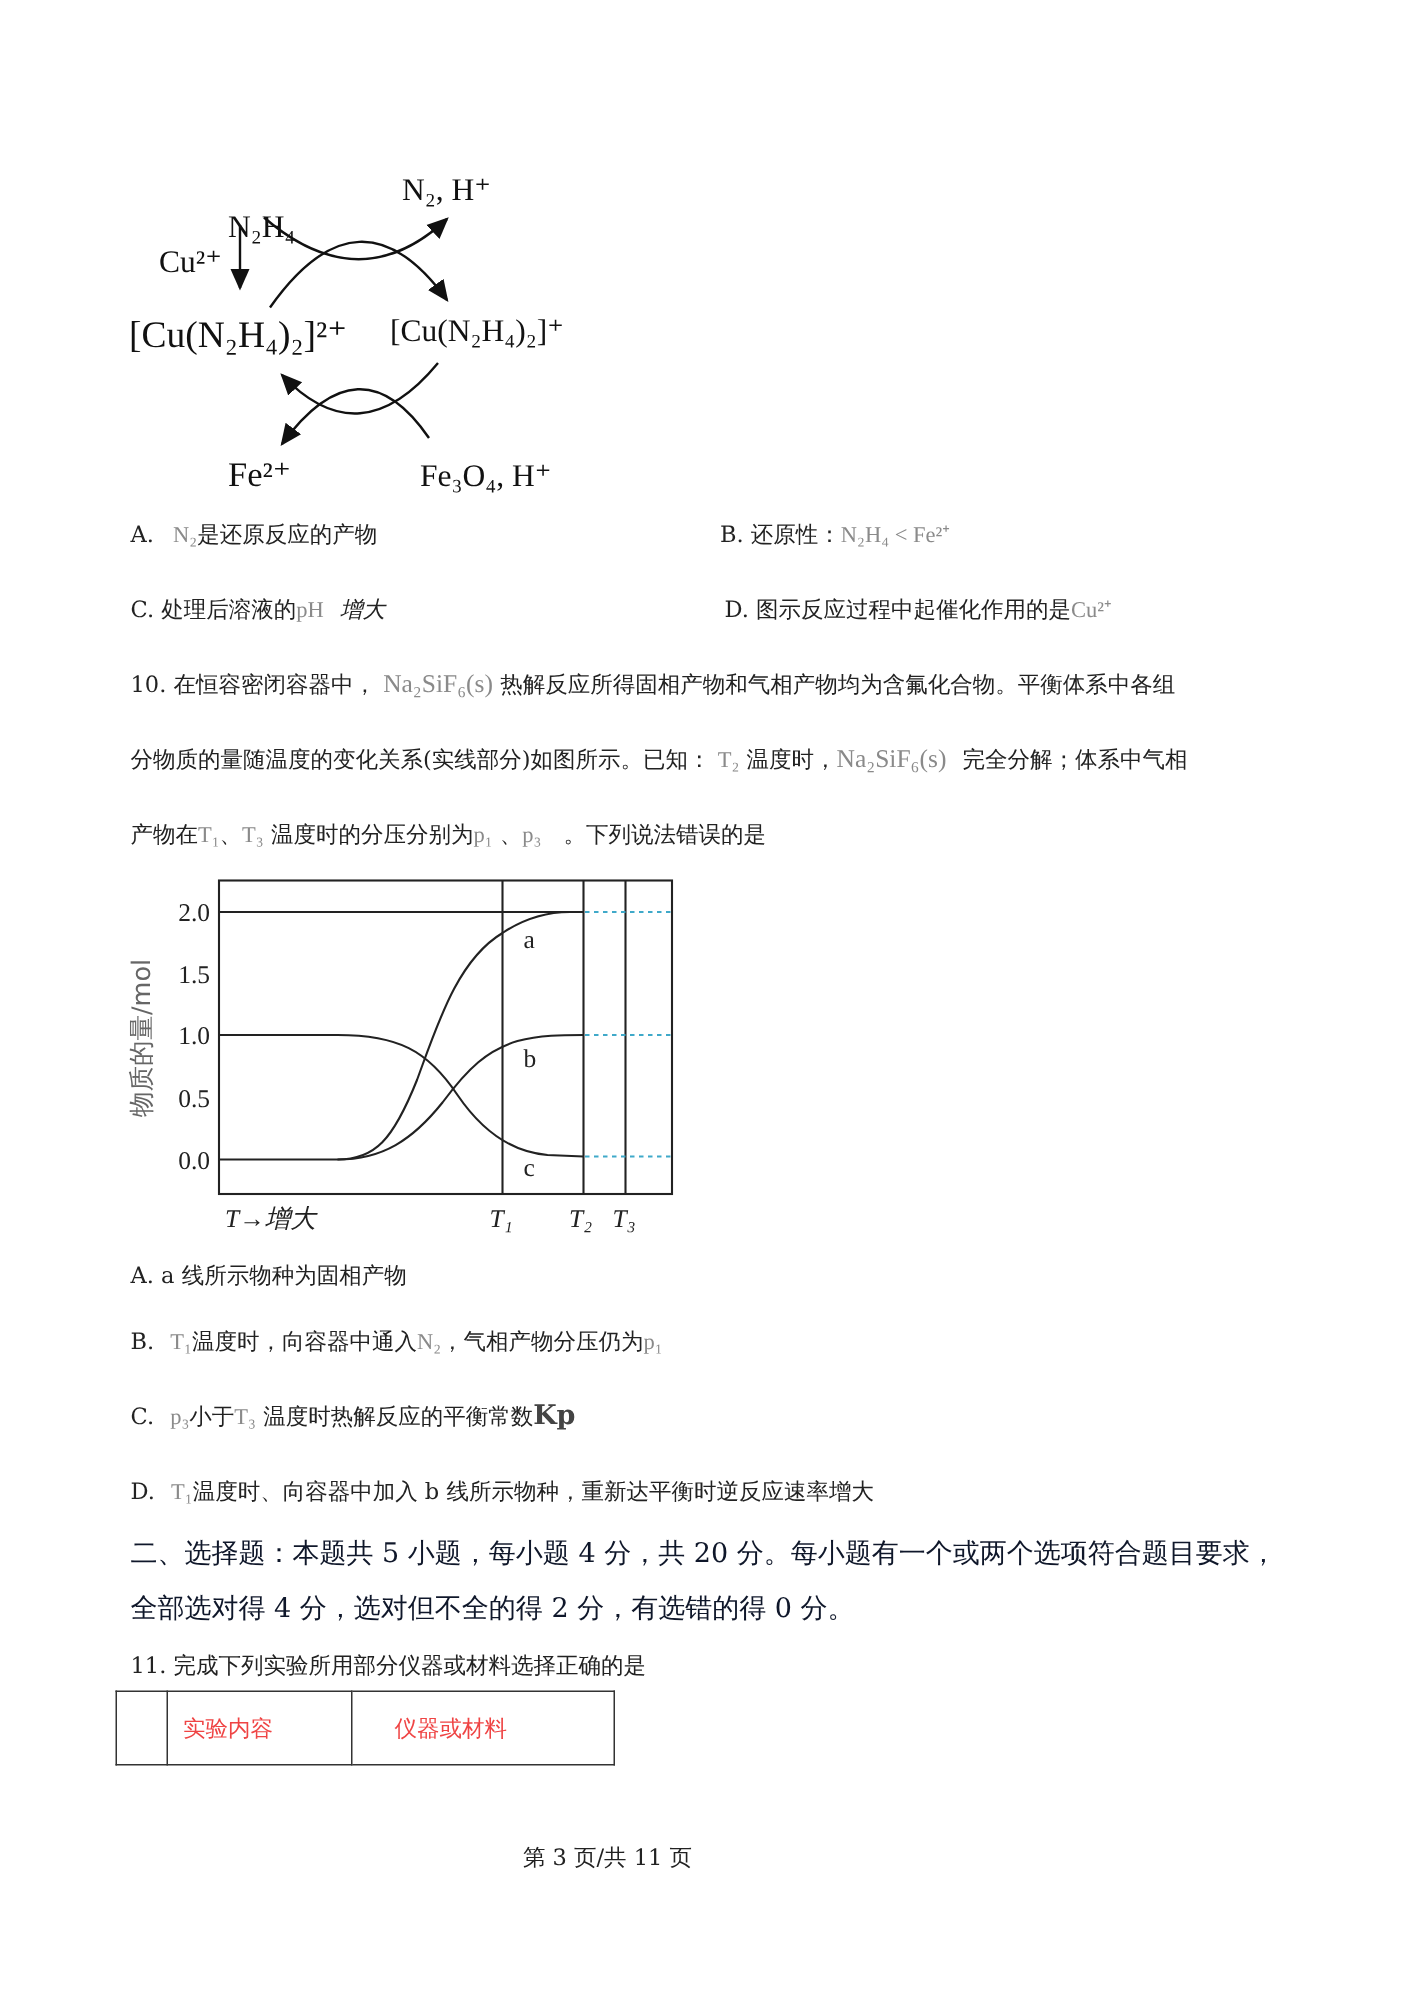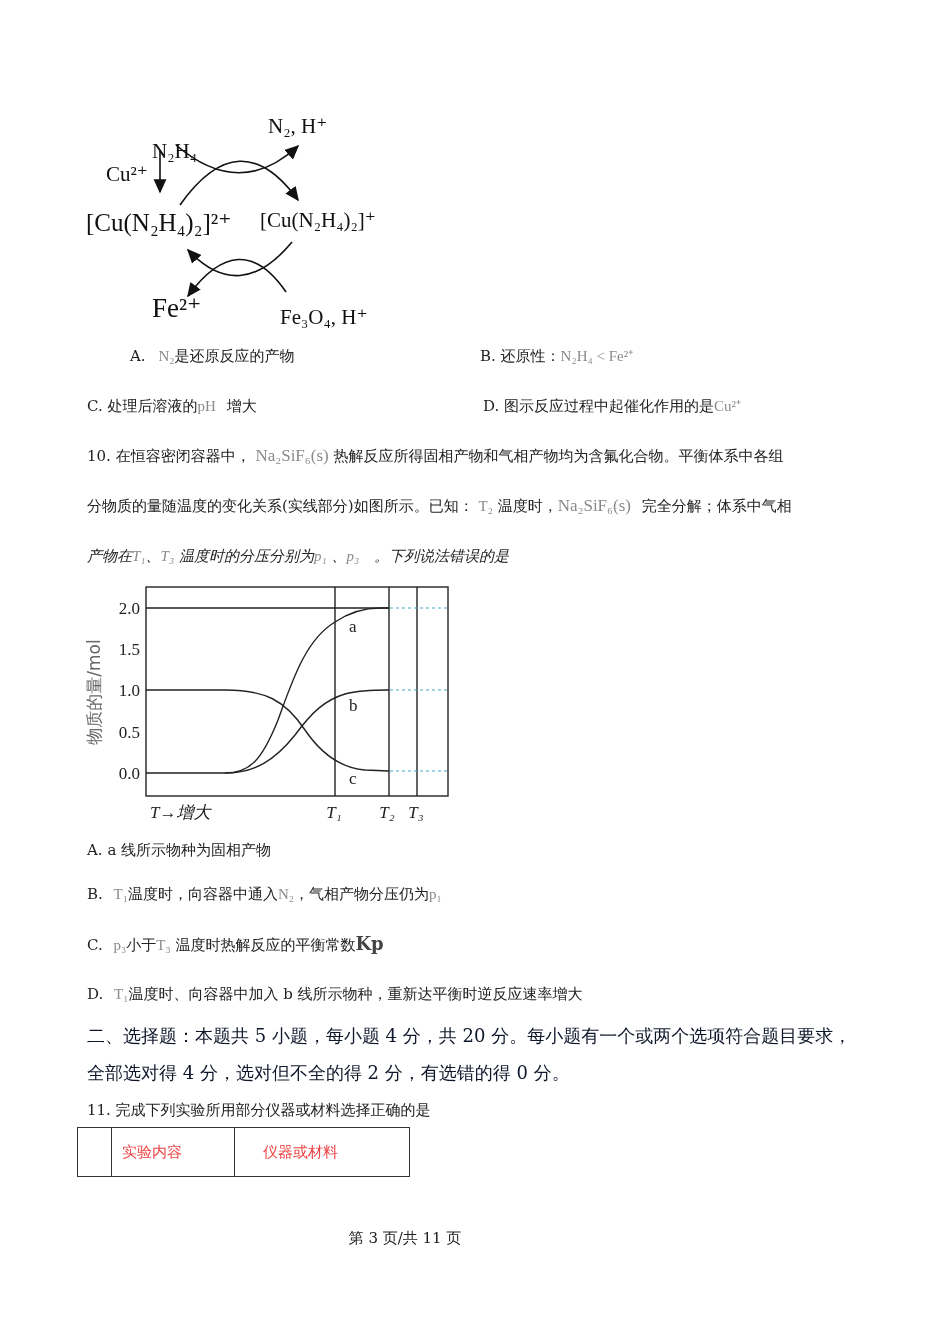--- a/index.html
+++ b/index.html
@@ -31,55 +31,55 @@
     <path d="M100,105 Q160,20 218,100" fill="none" stroke="#111" stroke-width="1.6" marker-end="url(#ah)"></path>
 
     <path d="M212,142 Q160,205 108,150" fill="none" stroke="#111" stroke-width="1.6" marker-end="url(#ah)"></path>
     <path d="M206,192 Q160,125 108,196" fill="none" stroke="#111" stroke-width="1.6" marker-end="url(#ah)"></path>
   </svg>
   <div class="abs chem" style="left:72px;top:14px;font-size:21px;margin-top:25px;">N₂H₄</div>
   <div class="abs chem" style="left:188px;top:14px;font-size:21px;">N₂, H⁺</div>
   <div class="abs chem" style="left:26px;top:62px;font-size:21px;">Cu²⁺</div>
   <div class="abs chem" style="left:6px;top:108px;font-size:25px;">[Cu(N₂H₄)₂]²⁺</div>
   <div class="abs chem" style="left:180px;top:108px;font-size:21px;">[Cu(N₂H₄)₂]⁺</div>
-  <div class="abs chem" style="left:72px;top:192px;font-size:27px;">Fe²⁺</div>
+  <div class="abs chem" style="left:72px;top:204px;font-size:23px;">Fe²⁺</div>
   <div class="abs chem" style="left:200px;top:192px;font-size:21px;margin-top:13px;">Fe₃O₄, H⁺</div>
 </div>
 
-<div class="abs t" style="left:87px;top:346px;margin-left:43px;">
+<div class="abs t" style="left:87px;top:346px;">
   <span>A.</span>
   <span class="faint" style="margin-left:8px;">N₂</span><span>是还原反应的产物</span>
 </div>
 <div class="abs t" style="left:480px;top:346px;">
   <span>B.</span>
   <span>还原性：</span><span class="faint">N₂H₄ &lt; Fe²⁺</span>
 </div>
 <div class="abs t" style="left:87px;top:396px;">
   <span>C.</span>
   <span>处理后溶液的</span><span class="faint">pH</span>
-  <span style="margin-left:6px;">增大</span>
+  <span style="margin-left:6px;font-style:italic;">增大</span>
 </div>
 <div class="abs t" style="left:483px;top:396px;">
   <span>D.</span>
   <span>图示反应过程中起催化作用的是</span><span class="faint">Cu²⁺</span>
 </div>
 
 <div class="abs t" style="left:87px;top:446px;">
   <span>10.</span>
   <span>在恒容密闭容器中，</span>
   <span class="faint" style="font-size:17px;">Na₂SiF₆(s)</span>
   <span>热解反应所得固相产物和气相产物均为含氟化合物。平衡体系中各组</span>
 </div>
 <div class="abs t" style="left:87px;top:496px;">
   <span>分物质的量随温度的变化关系(实线部分)如图所示。已知：</span>
   <span class="faint">T₂</span>
   <span>温度时，</span><span class="faint" style="font-size:17px;">Na₂SiF₆(s)</span>
   <span style="margin-left:6px;">完全分解；体系中气相</span>
 </div>
-<div class="abs t" style="left:87px;top:546px;font-style:italic;">
+<div class="abs t" style="left:87px;top:546px;">
   <span>产物在</span><span class="faint">T₁</span><span>、</span><span class="faint">T₃</span>
   <span>温度时的分压分别为</span><span class="faint">p₁</span>
   <span>、</span><span class="faint">p₃</span>
   <span style="margin-left:10px;">。下列说法错误的是</span>
 </div>
 
 <div class="abs" style="left:80px;top:580px;width:380px;height:250px;">
   <svg width="380" height="250" viewBox="80 580 380 250">
 
     <rect x="146" y="587" width="302" height="209" fill="none" stroke="#222" stroke-width="1.4"></rect>

